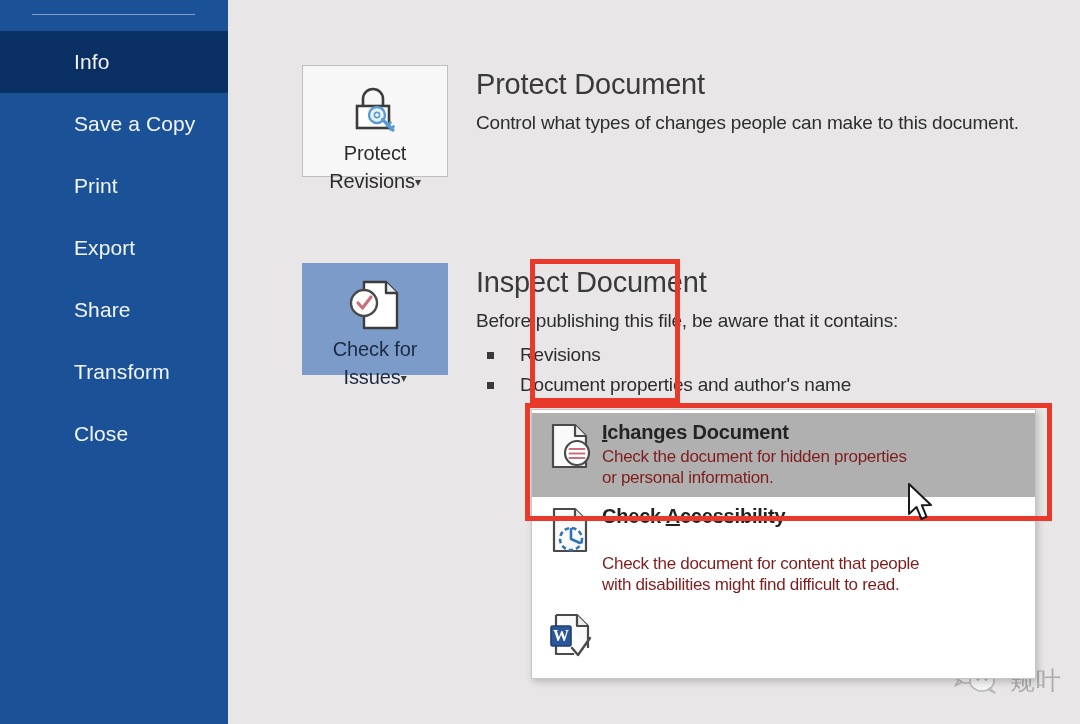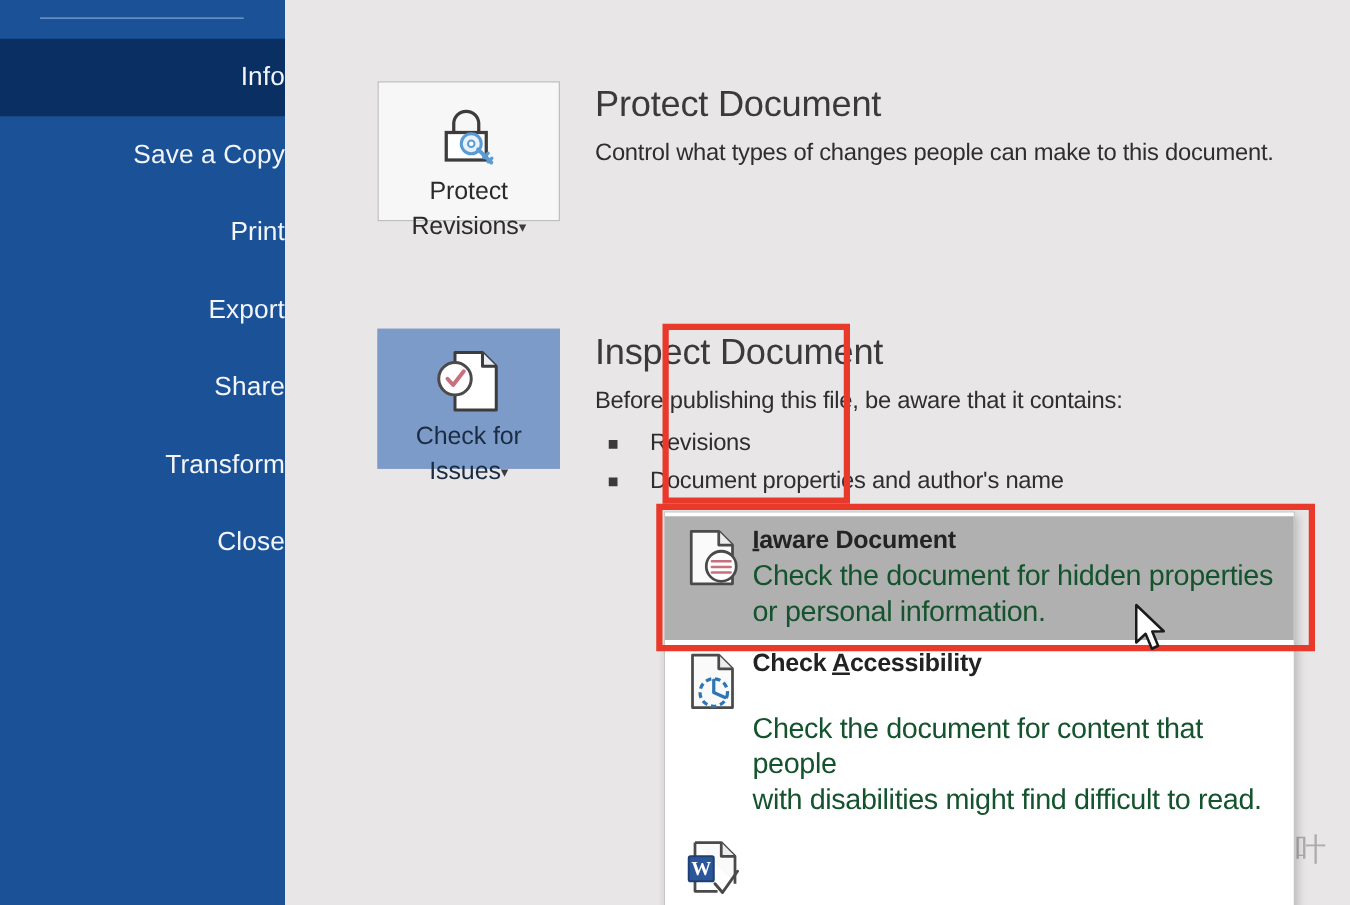--- a/index.html
+++ b/index.html
@@ -42,28 +42,27 @@
   #nav-list {
     position: absolute;
     top: 31px;
     left: 0;
     right: 0;
   }
   .nav-item {
     height: 62px;
     display: flex;
     align-items: center;
-    padding-left: 28px;
+    padding-left: 74px;
     color: #F2F5F9;
     font-size: 21px;
     letter-spacing: 0.1px;
     box-sizing: border-box;
     cursor: pointer;
     user-select: none;
-    justify-content: flex-end;
   }
   .nav-item.selected {
     background: #0A2F62;
   }
 
   
   #content {
     flex: 1 1 auto;
     position: relative;
     background: #E8E6E6;
@@ -225,22 +224,22 @@
   .menu-title {
     font-size: 20px;
     font-weight: bold;
     color: #232323;
     line-height: 1.2;
     letter-spacing: -0.2px;
   }
   .menu-title u { text-decoration: underline; }
   .menu-desc {
     margin-top: 2px;
-    font-size: 23px;
-    color: #14532d;
+    font-size: 17px;
+    color: #7f1d1d;
     line-height: 1.25;
     letter-spacing: -0.3px;
   }
 
   
   #cursor {
     position: absolute;
     left: 679px;
     top: 482px;
     z-index: 60;
@@ -367,21 +366,21 @@
       <div class="menu-item hovered">
         <span class="menu-icon">
           <svg width="46" height="50" viewBox="0 0 46 50">
             <path d="M5 3 H27 L38 14 V45 H5 Z" fill="#FAFAFA" stroke="#4A4A4A" stroke-width="2.2" stroke-linejoin="round"></path>
             <path d="M27 3 V14 H38" fill="#EDEDED" stroke="#4A4A4A" stroke-width="2.2" stroke-linejoin="round"></path>
             <circle cx="29" cy="31" r="12" fill="#FFFFFF" stroke="#4A4A4A" stroke-width="2.2"></circle>
             <path d="M21.5 27 H36.5 M21.5 31.5 H36.5 M21.5 36 H36.5" stroke="#C9707E" stroke-width="2" stroke-linecap="round"></path>
           </svg>
         </span>
         <span class="menu-texts">
-          <span class="menu-title"><span></span><u>I</u><span>aware Document</span></span>
+          <span class="menu-title"><span></span><u>I</u><span>changes Document</span></span>
           <span class="menu-desc" style="display:block;">
             <span>Check the document for hidden properties</span><br>
             <span>or personal information.</span>
           </span>
         </span>
       </div>
 
       <div class="menu-item">
         <span class="menu-icon">
           <svg width="46" height="50" viewBox="0 0 46 50">

